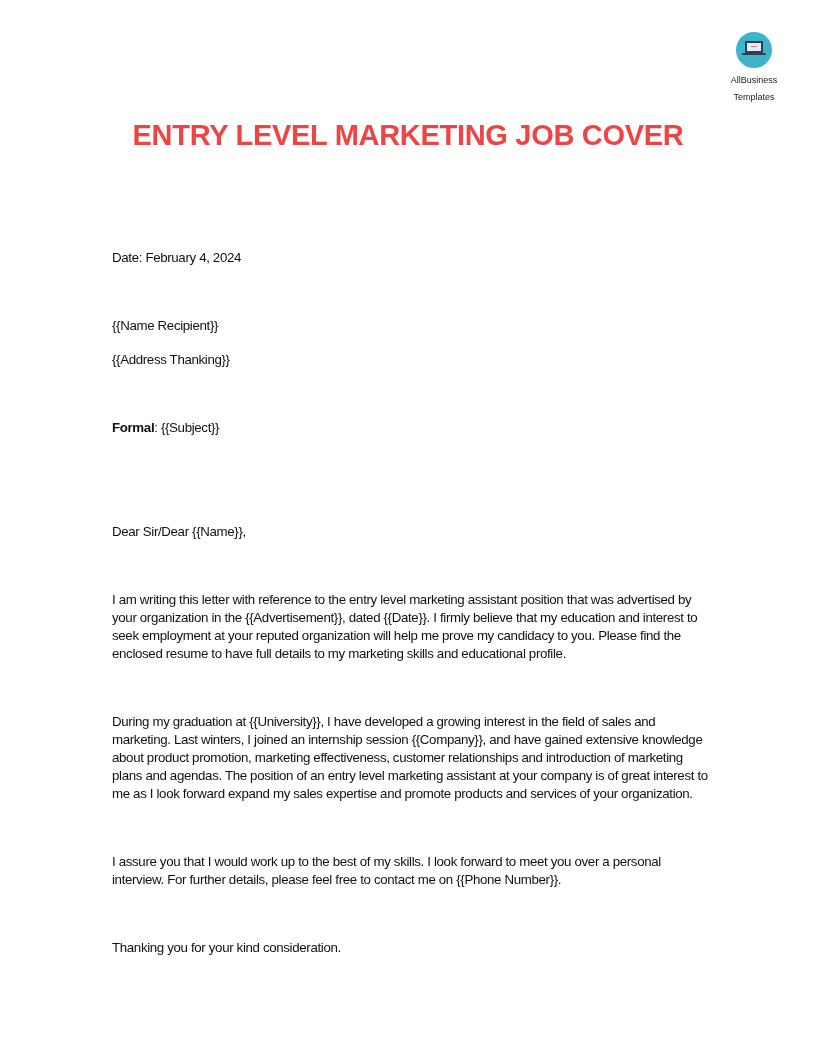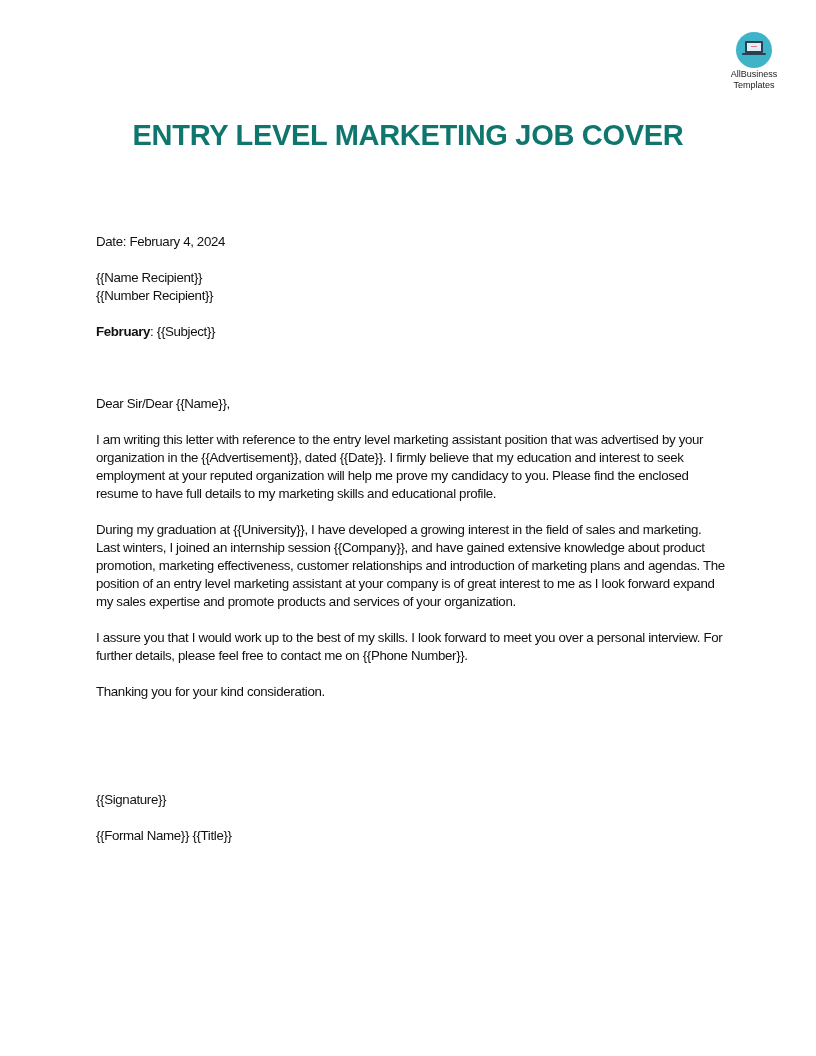--- a/index.html
+++ b/index.html
@@ -61,47 +61,47 @@
       top: 21px;
       width: 24px;
       height: 2px;
       background: #2c3e50;
       border-radius: 1px;
     }
     .logo-text {
       font-size: 9px;
       line-height: 9px;
       color: #222;
-      margin-top: 2px;
+      margin-top: 8px;
       font-family: "Liberation Sans", sans-serif;
     }
     .title {
       position: absolute;
       left: 96px;
       width: 624px;
       top: 112px;
       text-align: center;
       font-weight: bold;
       font-size: 29px;
       line-height: 46px;
-      color: #0f766e;
+      color: #ef4444;
       font-family: "Liberation Sans Narrow", "Liberation Sans", sans-serif;
       letter-spacing: -0.3px;
     }
     .content {
       position: absolute;
       left: 96px;
       top: 233px;
       width: 630px;
       font-size: 13.3px;
       line-height: 18px;
       letter-spacing: -0.35px;
     }
     .content p {
-      margin: 0;
+      margin: 16px;
     }
     .gap-18 { height: 18px; }
     .gap-54 { height: 54px; }
     .gap-72 { height: 72px; }
     .label-bold { font-weight: bold; }
   </style>
 </head>
 <body>
 
 <div class="logo">
@@ -118,23 +118,23 @@
 </div>
 
 <div class="title">
   <div>ENTRY LEVEL MARKETING JOB COVER</div>
 </div>
 
 <div class="content">
   <p>Date: February 4, 2024</p>
   <div class="gap-18"></div>
   <p>{{Name Recipient}}</p>
-  <p>{{Number Recipient}}</p>
+  <p>{{Address Thanking}}</p>
   <div class="gap-18"></div>
-  <p><span class="label-bold">February</span><span>: {{Subject}}</span></p>
+  <p><span class="label-bold">Formal</span><span>: {{Subject}}</span></p>
   <div class="gap-54"></div>
   <p>Dear Sir/Dear {{Name}},</p>
   <div class="gap-18"></div>
   <p>I am writing this letter with reference to the entry level marketing assistant position that was advertised by your organization in the {{Advertisement}}, dated {{Date}}. I firmly believe that my education and interest to seek employment at your reputed organization will help me prove my candidacy to you. Please find the enclosed resume to have full details to my marketing skills and educational profile.</p>
   <div class="gap-18"></div>
   <p>During my graduation at {{University}}, I have developed a growing interest in the field of sales and marketing. Last winters, I joined an internship session {{Company}}, and have gained extensive knowledge about product promotion, marketing effectiveness, customer relationships and introduction of marketing plans and agendas. The position of an entry level marketing assistant at your company is of great interest to me as I look forward expand my sales expertise and promote products and services of your organization.</p>
   <div class="gap-18"></div>
   <p>I assure you that I would work up to the best of my skills. I look forward to meet you over a personal interview. For further details, please feel free to contact me on {{Phone Number}}.</p>
   <div class="gap-18"></div>
   <p>Thanking you for your kind consideration.</p>

